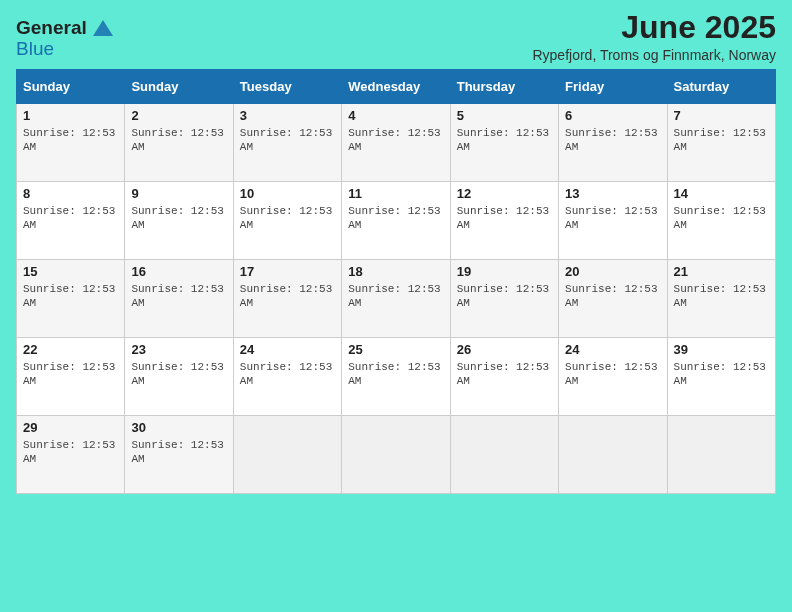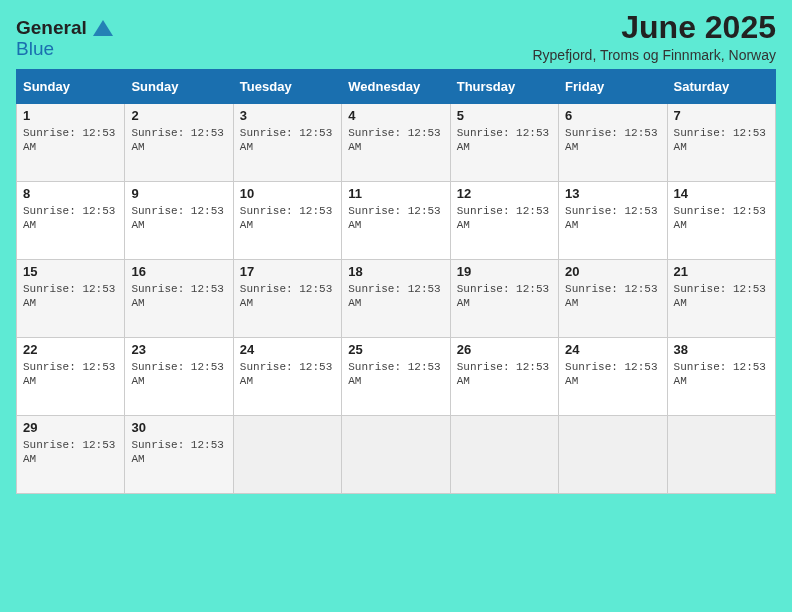--- a/index.html
+++ b/index.html
@@ -158,21 +158,21 @@
           <td><span class="day-number">20</span><span class="sunrise">Sunrise: 12:53 AM</span></td>
           <td><span class="day-number">21</span><span class="sunrise">Sunrise: 12:53 AM</span></td>
         </tr>
         <tr>
           <td><span class="day-number">22</span><span class="sunrise">Sunrise: 12:53 AM</span></td>
           <td><span class="day-number">23</span><span class="sunrise">Sunrise: 12:53 AM</span></td>
           <td><span class="day-number">24</span><span class="sunrise">Sunrise: 12:53 AM</span></td>
           <td><span class="day-number">25</span><span class="sunrise">Sunrise: 12:53 AM</span></td>
           <td><span class="day-number">26</span><span class="sunrise">Sunrise: 12:53 AM</span></td>
           <td><span class="day-number">24</span><span class="sunrise">Sunrise: 12:53 AM</span></td>
-          <td><span class="day-number">38</span><span class="sunrise">Sunrise: 12:53 AM</span></td>
+          <td><span class="day-number">39</span><span class="sunrise">Sunrise: 12:53 AM</span></td>
         </tr>
         <tr class="last-row">
           <td><span class="day-number">29</span><span class="sunrise">Sunrise: 12:53 AM</span></td>
           <td><span class="day-number">30</span><span class="sunrise">Sunrise: 12:53 AM</span></td>
           <td class="empty-cell" style="background: rgb(238, 238, 238);"></td>
           <td class="empty-cell" style="background: rgb(238, 238, 238);"></td>
           <td class="empty-cell" style="background: rgb(238, 238, 238);"></td>
           <td class="empty-cell" style="background: rgb(238, 238, 238);"></td>
           <td class="empty-cell" style="background: rgb(238, 238, 238);"></td>
         </tr>

